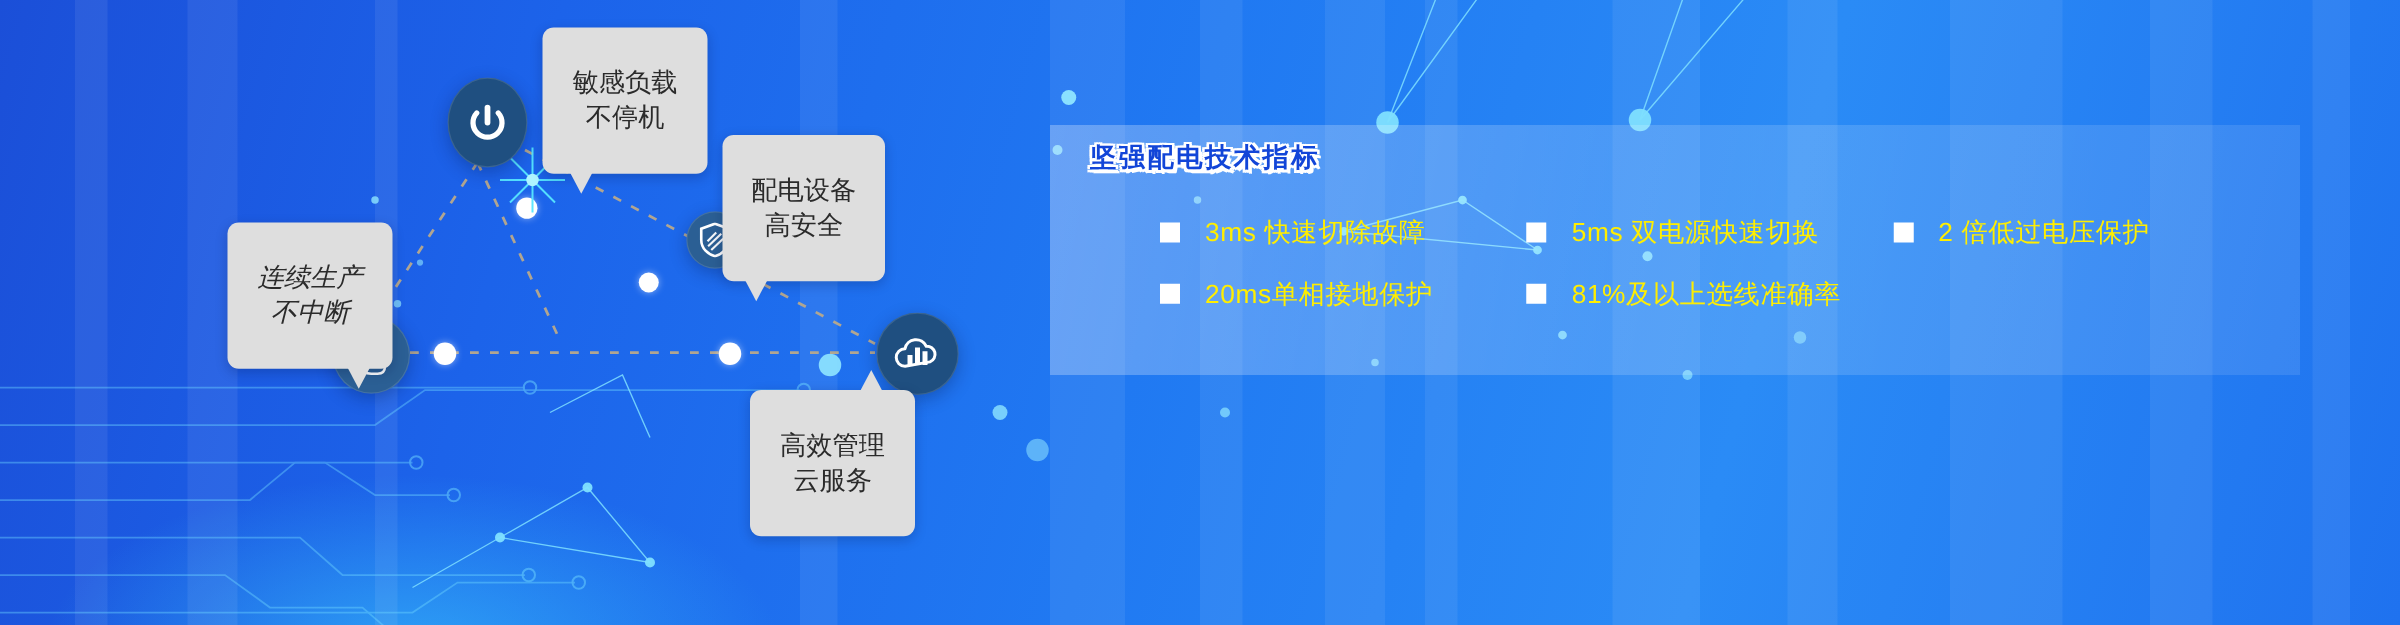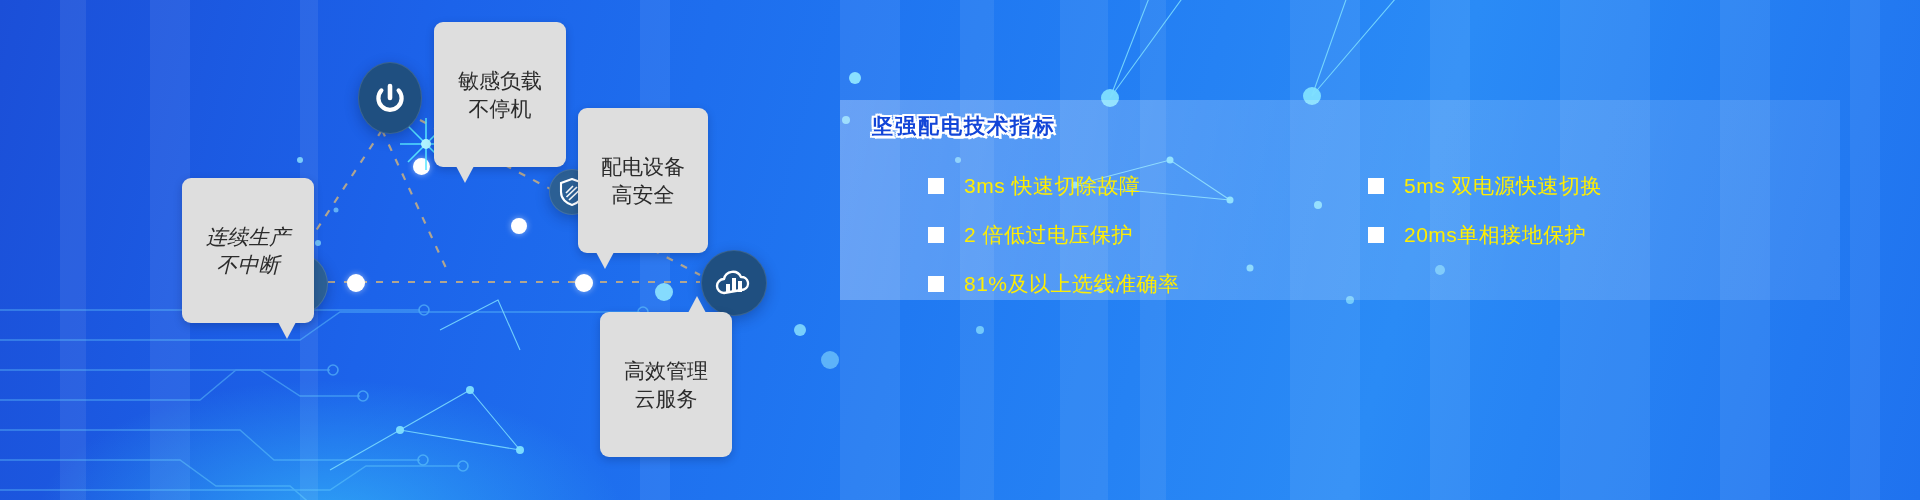--- a/index.html
+++ b/index.html
@@ -36,21 +36,21 @@
     box-shadow:0 6px 20px rgba(0,10,60,.35);
   }
   .center-text{
     color:#fff;font-weight:bold;font-size:23px;line-height:1.18;
     text-align:center;letter-spacing:1px;
   }
   
   .bubble{
     position:absolute;background:#dedede;border-radius:9px;
     color:#2b2b2b;font-size:21px;line-height:1.3;text-align:center;
-    padding:18px 16px;box-shadow:0 3px 9px rgba(0,15,60,.22);
+    padding:4px 16px;box-shadow:0 3px 9px rgba(0,15,60,.22);
     white-space:pre-line;
   }
   .bubble .tail{
     position:absolute;width:0;height:0;
     border-left:9px solid transparent;border-right:9px solid transparent;
     border-top:17px solid #dedede;
   }
   .white-node{position:absolute;border-radius:50%;background:#fff;box-shadow:0 0 6px rgba(255,255,255,.5);}
   .sparkle{position:absolute;}
   
@@ -61,21 +61,21 @@
   .spec-title{
     position:absolute;left:32px;top:12px;
     font-size:21px;font-weight:bold;color:#1245d8;letter-spacing:2px;
     text-shadow:
       2px 0 0 #fff,-2px 0 0 #fff,0 2px 0 #fff,0 -2px 0 #fff,
       2px 2px 0 #fff,-2px 2px 0 #fff,2px -2px 0 #fff,-2px -2px 0 #fff,
       3px 3px 0 #fff;
   }
   .spec-grid{
     position:absolute;left:88px;top:72px;width:880px;
-    display:grid;grid-template-columns:1fr 1fr;row-gap:21px;
+    display:grid;grid-template-columns:1fr 1fr 1fr;row-gap:21px;
   }
   .spec-item{display:flex;align-items:center;}
   .spec-bullet{
     width:16px;height:16px;background:#fff;flex:0 0 16px;margin-right:20px;
   }
   .spec-label{color:#ffee00;font-size:21px;letter-spacing:.5px;white-space:nowrap;}
 </style>
 </head>
 <body>
 

